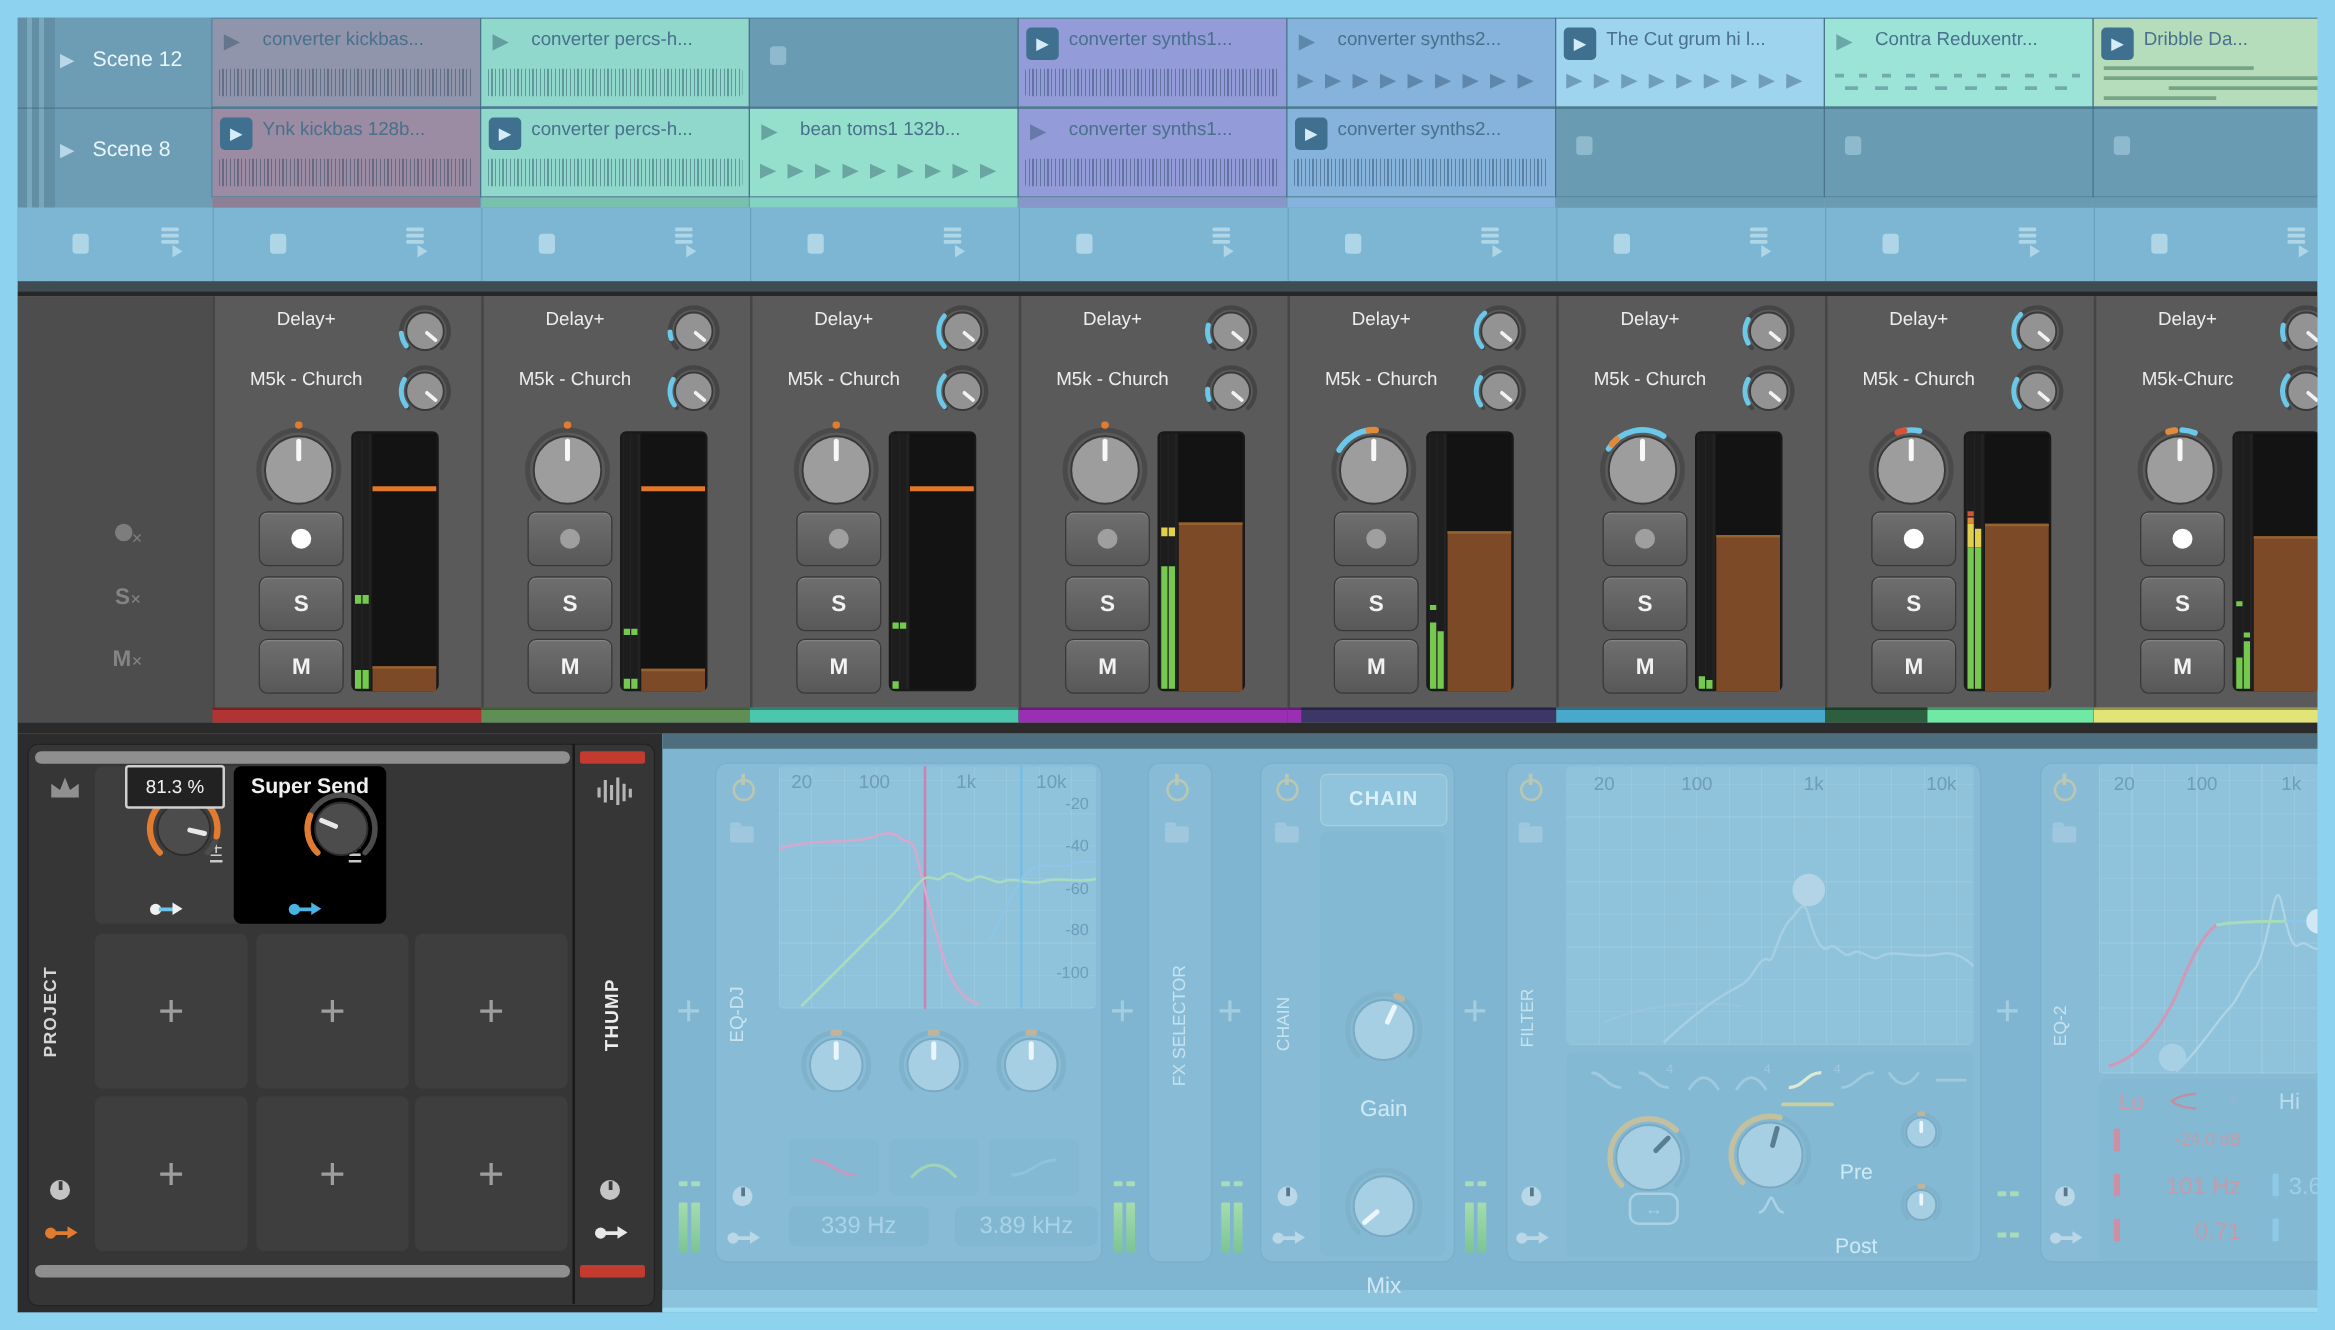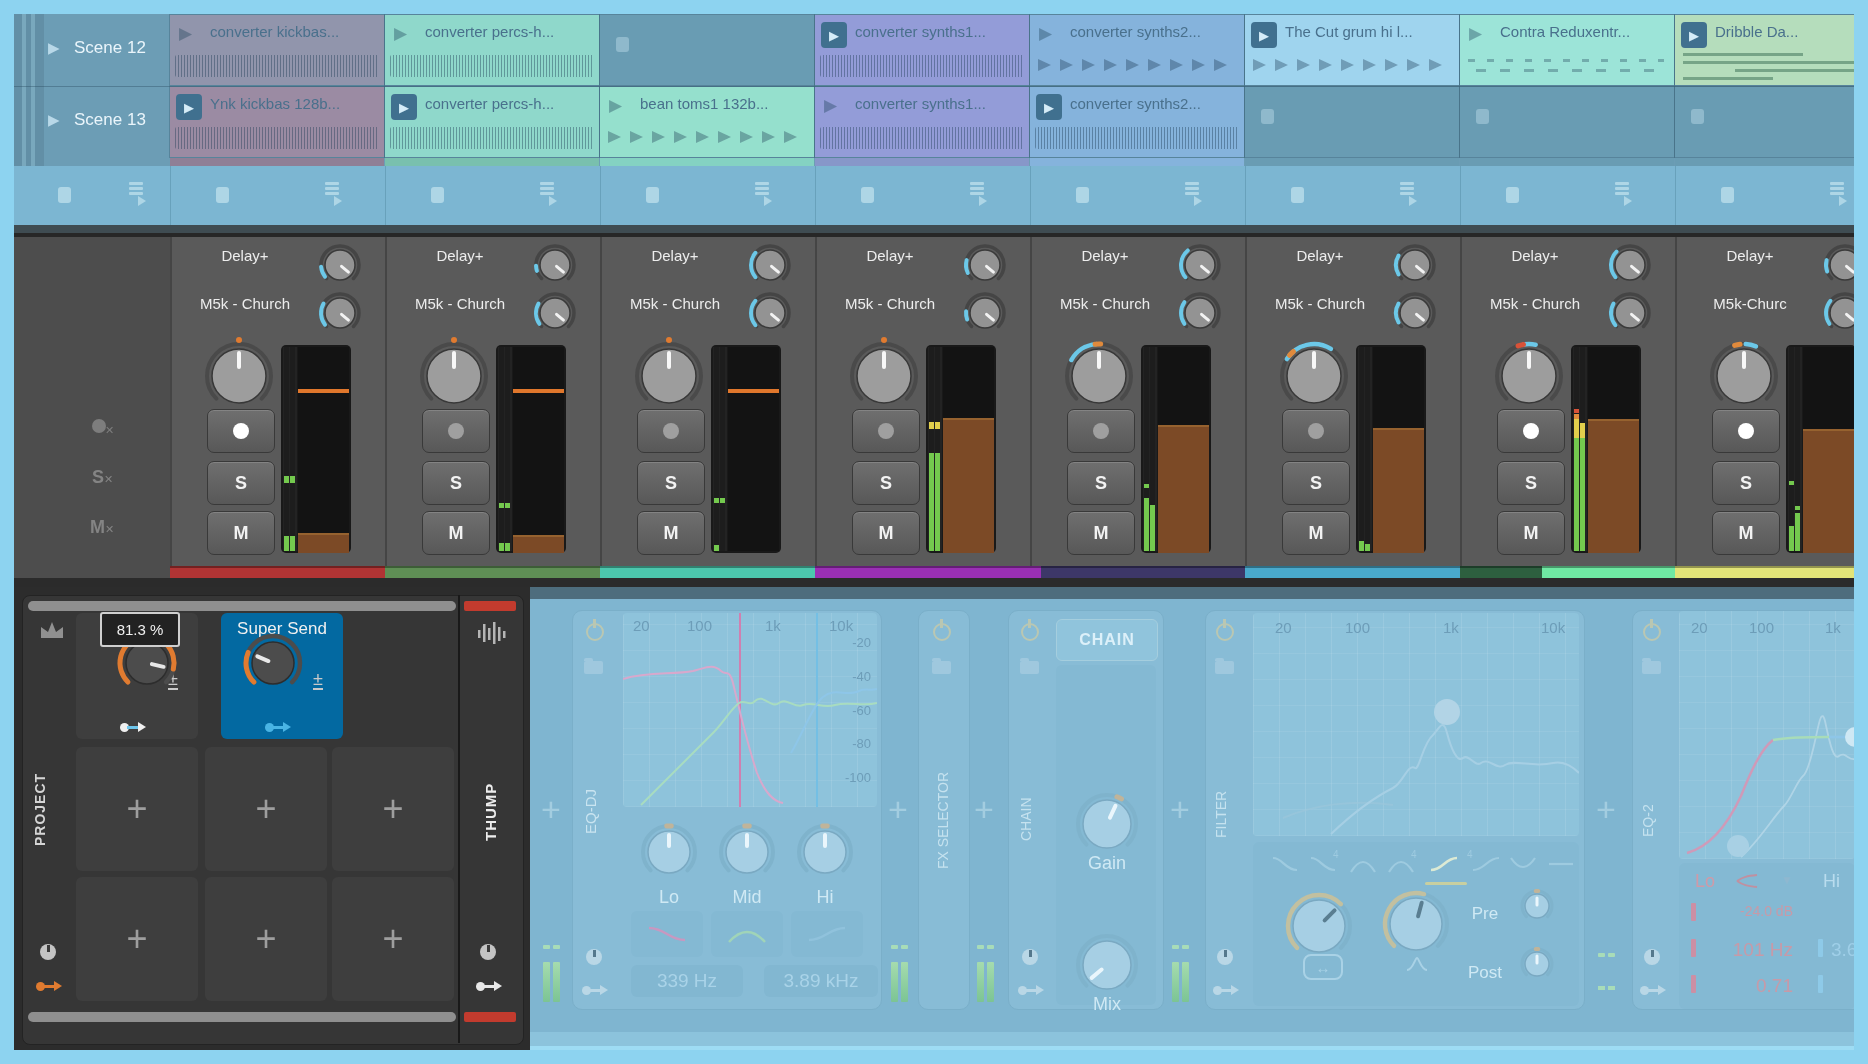--- a/index.html
+++ b/index.html
@@ -8,21 +8,21 @@
   .abs{position:absolute;}
   .flex{display:flex;align-items:center;justify-content:center;}
   .vtext{writing-mode:vertical-rl;transform:rotate(180deg);display:flex;align-items:center;justify-content:center;}
   .nowrap{white-space:nowrap;overflow:hidden;}
   .dev{position:absolute;background:#88bcd6;border:1px solid #7aafc9;border-radius:10px;}
   .disp{position:absolute;background:#8ec3db;border-radius:4px;
         background-image:repeating-linear-gradient(90deg,rgba(255,255,255,.10) 0 1px,transparent 1px 26px),
                          repeating-linear-gradient(0deg,rgba(255,255,255,.07) 0 1px,transparent 1px 26px);}
   .freq{position:absolute;color:#6d9db8;font-size:15px;}
   .dbl{position:absolute;color:#6d9db8;font-size:13px;text-align:right;width:34px;}
-  .wlabel{position:absolute;color:#cfe9f4;font-size:18px;text-align:center;}
+  .wlabel{position:absolute;color:#cfe9f4;font-size:18px;text-align:center;margin-top:24px;}
   .wbox{position:absolute;background:#84b9d3;border-radius:6px;}
   .wval{position:absolute;background:#82b7d1;border-radius:6px;color:#a9d3e8;font-size:19px;display:flex;align-items:center;justify-content:center;}
   .pw{position:absolute;width:14px;height:14px;border:2.5px solid #bac7b2;border-radius:50%;}
   .pw::after{content:"";position:absolute;left:4.5px;top:-6px;width:3px;height:9px;background:#bac7b2;}
   .fold{position:absolute;width:19px;height:13px;background:#9fc8de;border-radius:2px;}
   .fold::before{content:"";position:absolute;top:-3px;left:0;width:9px;height:3px;background:#9fc8de;border-radius:2px 2px 0 0;}
   .kic{position:absolute;width:16px;height:16px;border-radius:50%;background:#b9d7e6;}
   .kic::after{content:"";position:absolute;left:7px;top:1px;width:2.5px;height:7px;background:#55788c;}
   .kicd{background:#c4c4c4;} .kicd::after{background:#3a3a3a;}
   .mi{position:absolute;width:26px;height:12px;}
@@ -44,21 +44,21 @@
   <div class="abs" id="clip-bg" style="left:14px;top:14px;width:1840px;height:219px;background:#6c9db5;"></div>
   <div class="abs" style="left:14px;top:14px;width:30px;height:211px;background:#628fa6;
               background-image:linear-gradient(90deg,transparent 8px,#79a8bd 8px,#79a8bd 12px,transparent 12px,transparent 17px,#79a8bd 17px,#79a8bd 21px,transparent 21px);"></div>
 
   <div class="scene-row" style="top:15px;">
     <span class="abs" style="left:34px;top:24px;color:#b8d8e8;font-size:15px;">▶</span>
     <span class="abs nowrap" style="left:60px;top:23px;width:100px;color:#eaf5fb;font-size:17px;">Scene 12</span>
   </div>
   <div class="scene-row" style="top:87px;">
     <span class="abs" style="left:34px;top:24px;color:#b8d8e8;font-size:15px;">▶</span>
-    <span class="abs nowrap" style="left:60px;top:23px;width:100px;color:#eaf5fb;font-size:17px;">Scene 13</span>
+    <span class="abs nowrap" style="left:60px;top:23px;width:100px;color:#eaf5fb;font-size:17px;">Scene 8</span>
   </div>
   <div class="abs" style="left:14px;top:86px;width:1840px;height:1px;background:rgba(35,65,85,.35);"></div>
 
   <div class="abs" id="stop-row" style="left:14px;top:166px;width:1840px;height:59px;background:#7cb6d2;">
       <div style="position: absolute; left: 44px; top: 21px; width: 13px; height: 16px; border-radius: 3px; background: rgb(174, 214, 230);"></div>
       <div style="position: absolute; left: 115px; top: 16px; width: 20px; height: 26px;">
         <div style="position: absolute; left: 0px; top: 0px; width: 14px; height: 3px; background: rgb(174, 214, 230); border-radius: 1px;"></div>
         <div style="position: absolute; left: 0px; top: 5px; width: 14px; height: 3px; background: rgb(174, 214, 230); border-radius: 1px;"></div>
         <div style="position: absolute; left: 0px; top: 10px; width: 14px; height: 3px; background: rgb(174, 214, 230); border-radius: 1px;"></div>
         <div style="position: absolute; left: 9px; top: 14px; width: 0px; height: 0px; border-left: 8px solid rgb(174, 214, 230); border-top: 5px solid transparent; border-bottom: 5px solid transparent;"></div>
@@ -153,21 +153,21 @@
     <div class="mi abs" style="left:22px;top:393px;--c:#e07b30;">
         <i></i>
       </div>
 
     <div class="abs" id="pp-c1" style="left:62px;top:26px;width:122px;height:126px;background:#3e3e3e;border-radius:6px;">
       <span class="abs" style="left:92px;top:58px;color:#c9c9c9;font-size:18px;border-bottom:2px solid #c9c9c9;line-height:17px;">±</span>
       <div class="mi abs" style="left:44px;top:108px;--c:#f0f0f0;">
           <i style="background:#6cc4ea;"></i>
         </div>
     </div>
-    <div class="abs" id="pp-c2" style="left:207px;top:26px;width:122px;height:126px;background:#0369a1;border-radius:6px;">
+    <div class="abs" id="pp-c2" style="left:173px;top:26px;width:122px;height:126px;background:#000000;border-radius:6px;font-weight:bold;">
       <div class="abs nowrap" style="left:0;top:6px;width:122px;text-align:center;color:#f0f0f0;font-size:17px;">Super Send</div>
       <span class="abs" style="left:92px;top:58px;color:#c9c9c9;font-size:18px;border-bottom:2px solid #c9c9c9;line-height:17px;">±</span>
       <div class="mi abs" style="left:44px;top:108px;--c:#49b4e4;">
           <i></i>
         </div>
     </div>
 
     <div class="abs flex" style="left:86px;top:25px;width:76px;height:31px;background:#222;border:2px solid #cfcfcf;border-radius:3px;
                 color:#f0f0f0;font-size:15px;z-index:20;">81.3 %</div>
 

